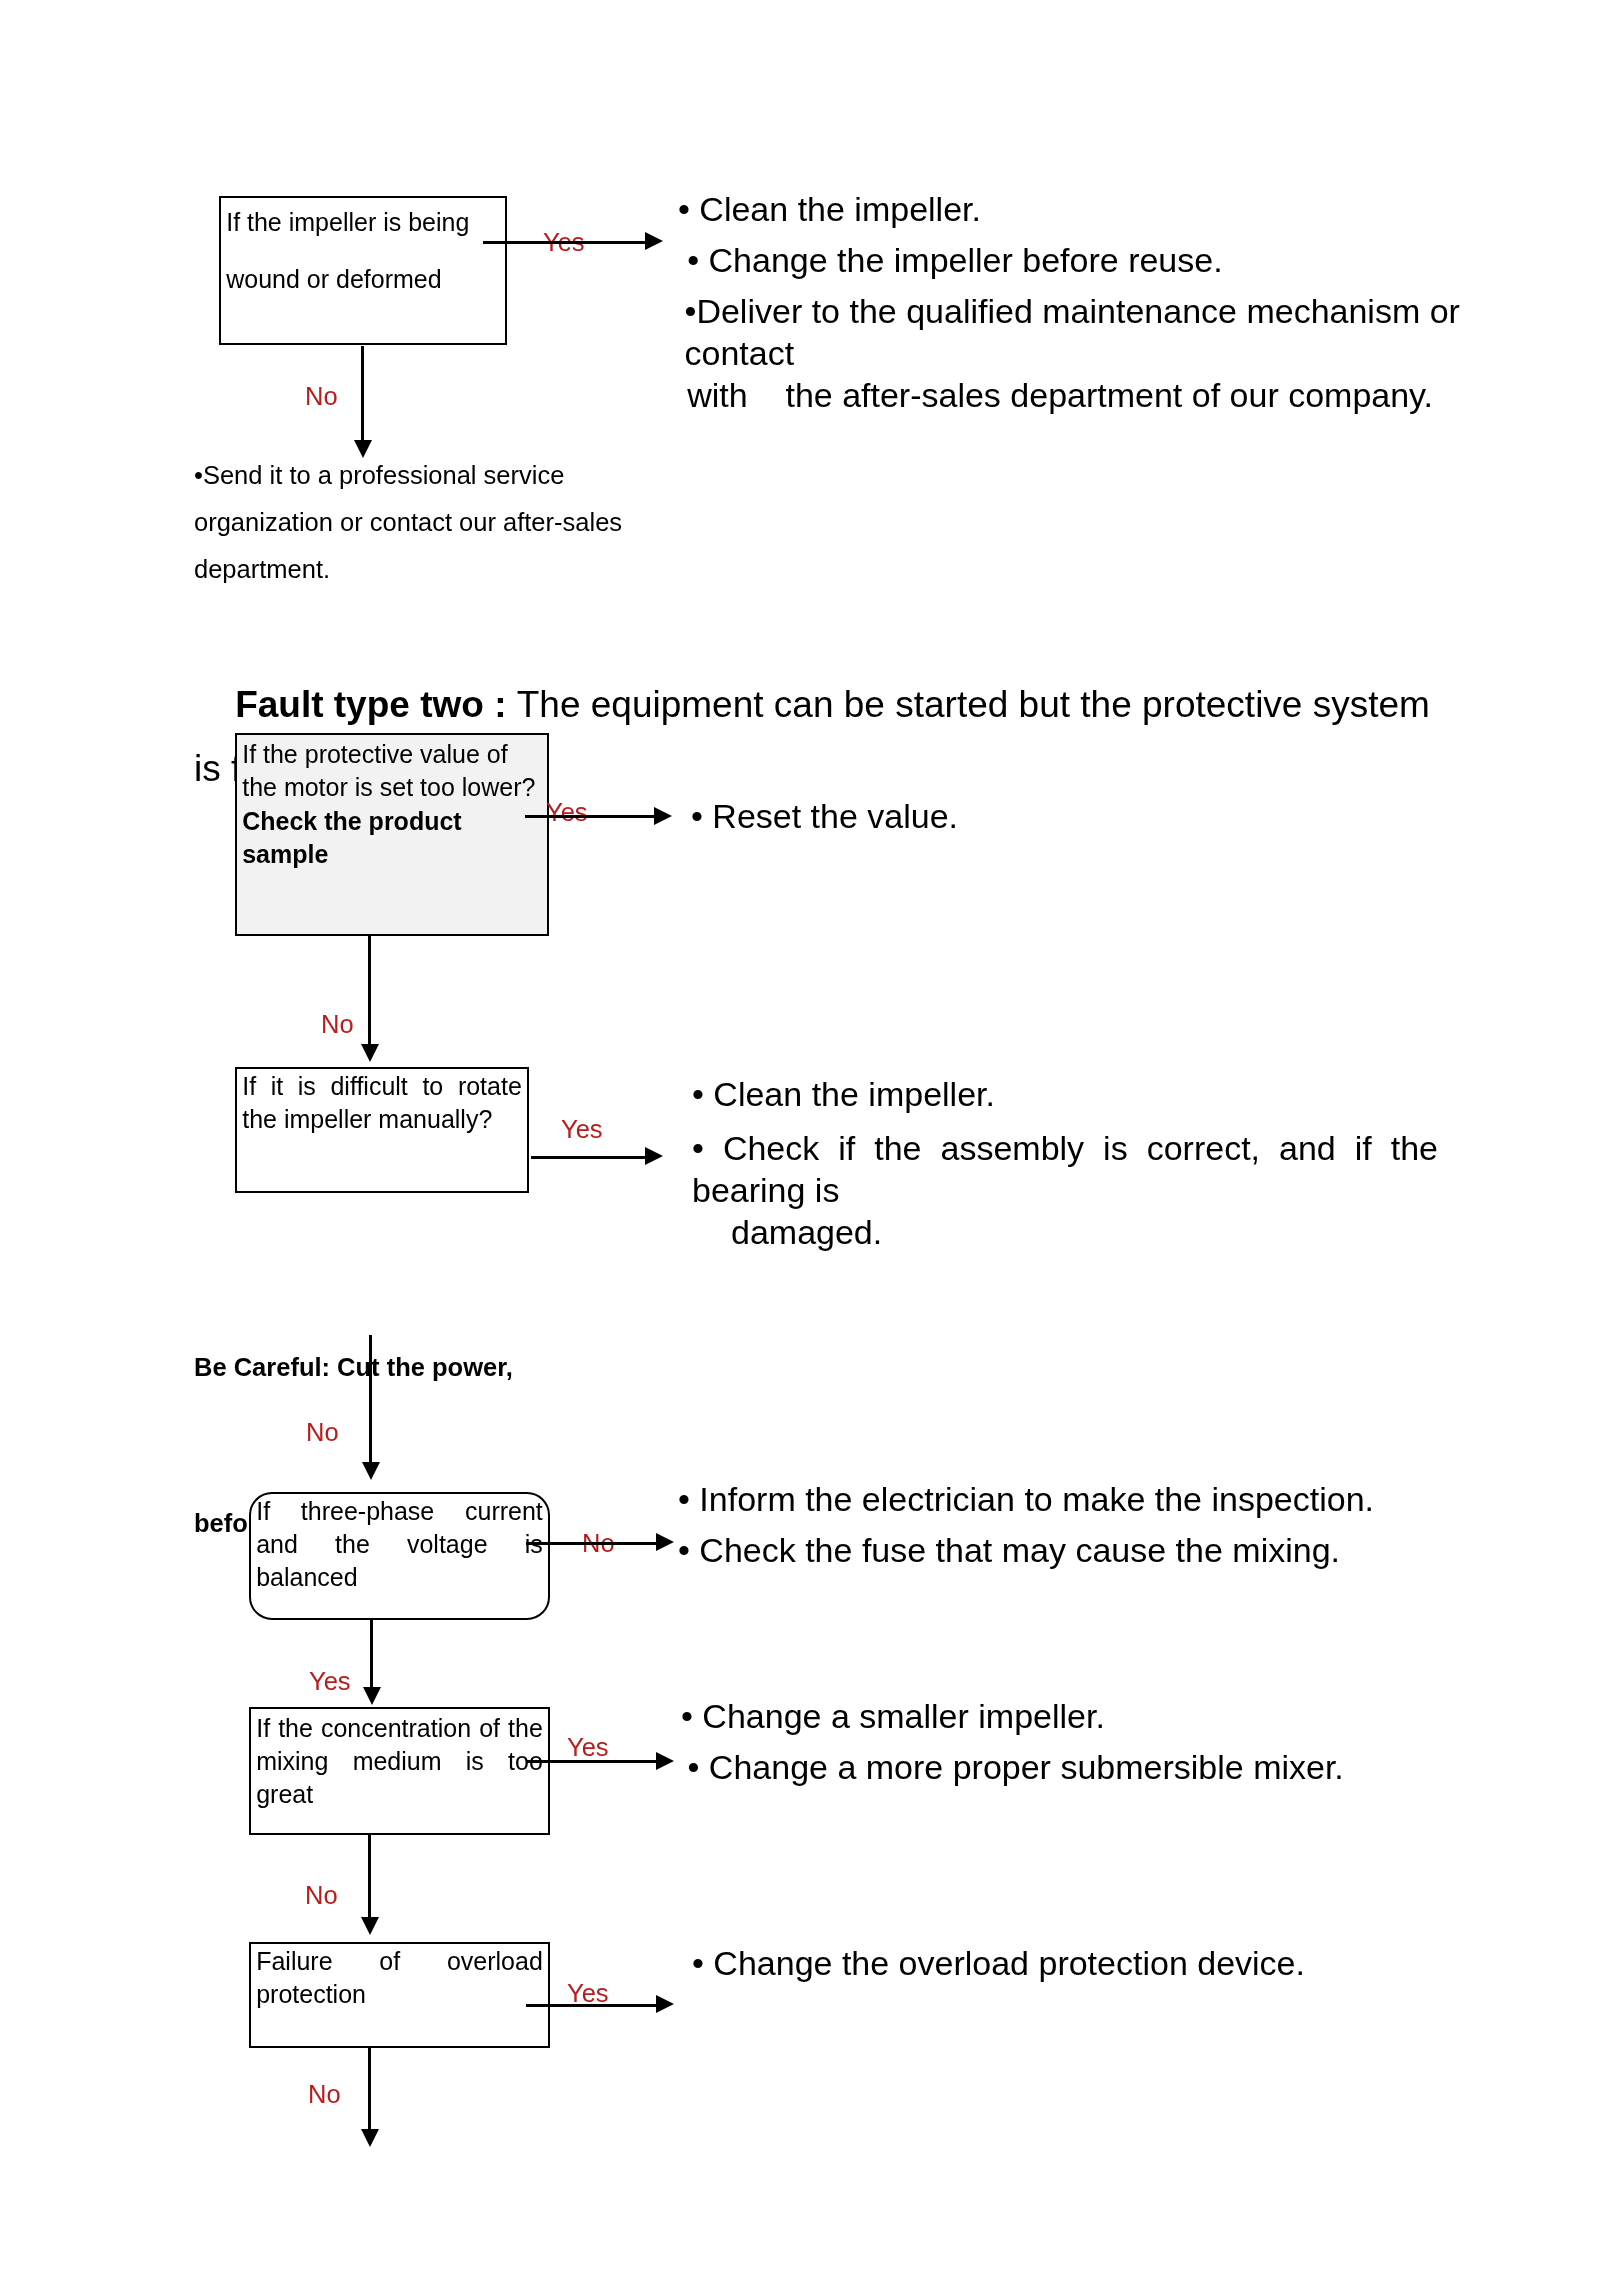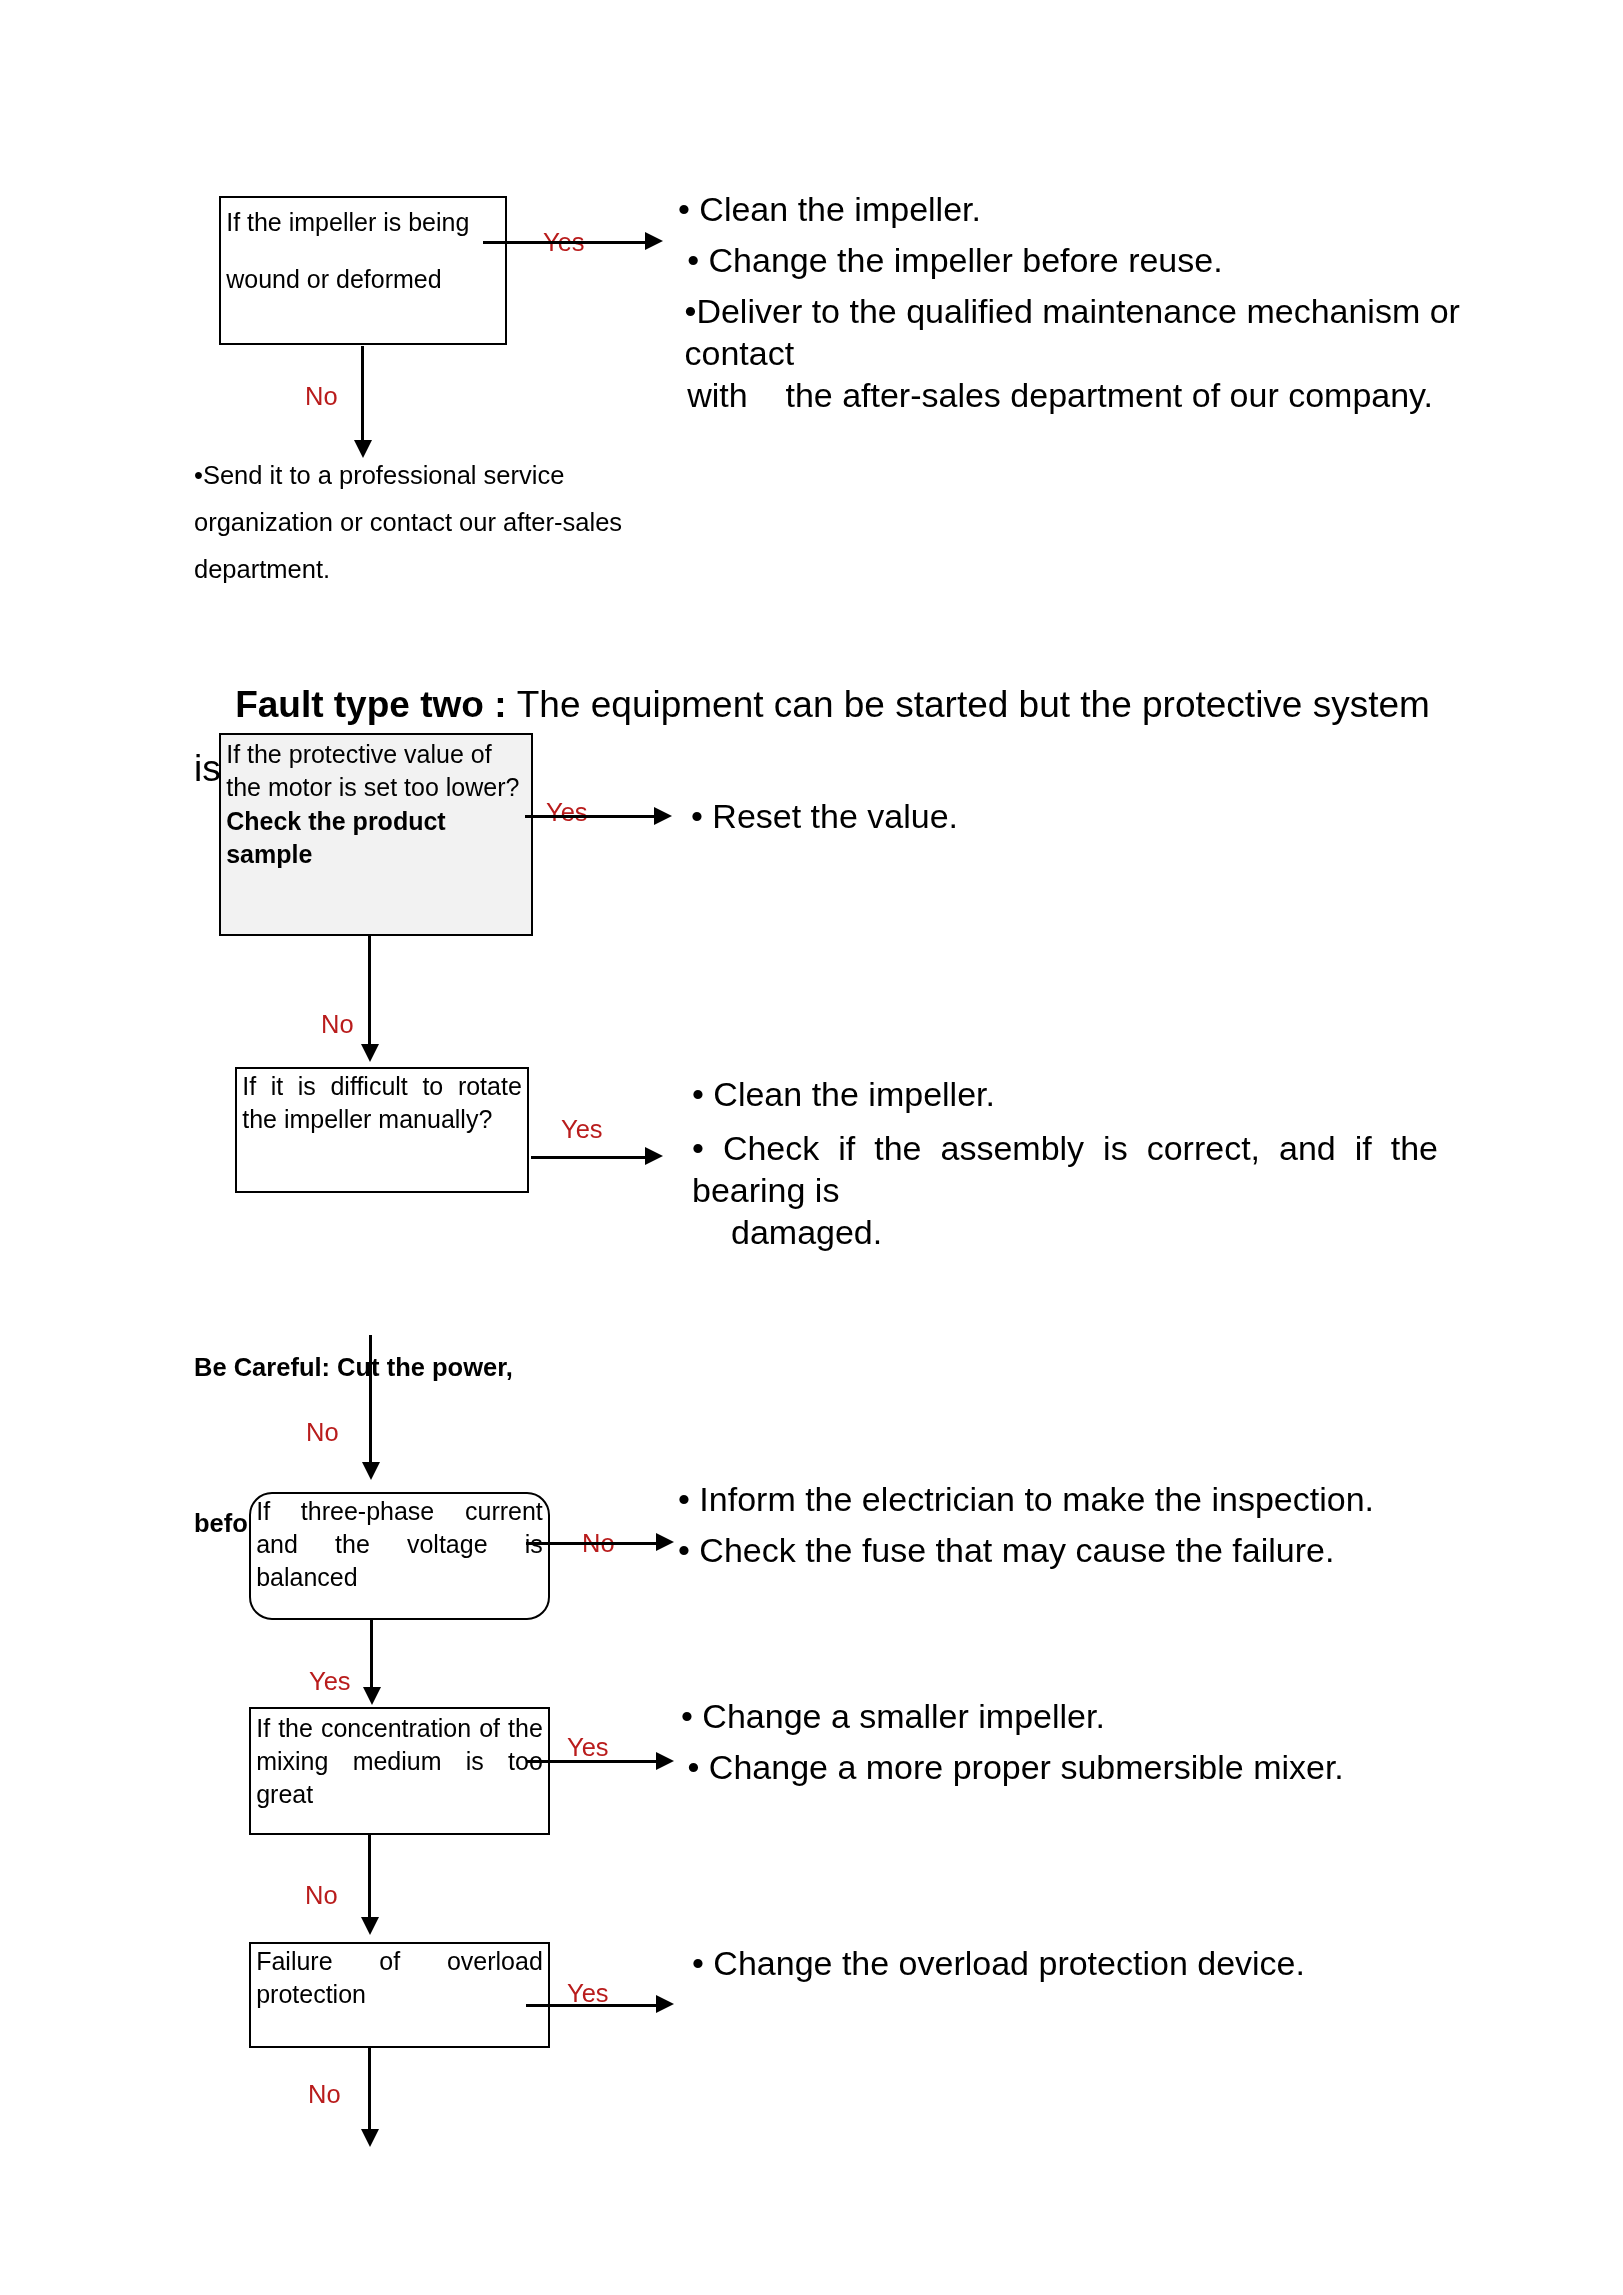--- a/index.html
+++ b/index.html
@@ -122,21 +122,21 @@
   <div class="label" style="left:305px; top:350px;">No</div>
   <div class="vline" style="left:361px; top:346px; height:98px;"></div>
   <div class="arrow-down" style="left:354px; top:440px;"></div>
 
   <div class="txt" style="position:absolute; left:194px; top:452px; width:497px; line-height:47px;">•Send it to a professional service organization or contact our after-sales department.</div>
 
   <div class="heading" style="left:194px; top:609px; width:1243px;">
     <span class="hd-strong">Fault type two : </span><span>The equipment can be started but the protective system is failed</span>
   </div>
 
-  <div class="box shaded" style="left:195px; top:733px; width:314px; height:203px;">
+  <div class="box shaded" style="left:211px; top:733px; width:314px; height:203px;">
     <div class="box-text" style="padding-top:2.6px; line-height:33px;">If the protective value of the motor is set too lower?</div>
     <div class="box-text bold" style="padding-top:1.3px; line-height:33px;">Check the product sample</div>
   </div>
 
   <div class="label" style="left:546px; top:766px;">Yes</div>
   <div class="hline" style="left:525px; top:815px; width:131px;"></div>
   <div class="arrow-right" style="left:654px; top:807px;"></div>
 
   <div class="bullets" style="left:691px; top:795px; width:720px;">
     <div class="bullet-line">• Reset the value.</div>
@@ -172,21 +172,21 @@
   <div class="box" style="left:225px; top:1492px; width:301px; height:128px;border-radius:23px;">
     <div class="box-text just" style="padding-top:1.3px; line-height:33px;">If three-phase current and the voltage is balanced</div>
   </div>
 
   <div class="label" style="left:582px; top:1497px;">No</div>
   <div class="hline" style="left:526px; top:1542px; width:131px;"></div>
   <div class="arrow-right" style="left:656px; top:1533px;"></div>
 
   <div class="bullets" style="left:678px; top:1478px; width:753px;">
     <div class="bullet-line" style="margin-bottom:9.2px;">• Inform the electrician to make the inspection.</div>
-    <div class="bullet-line">• Check the fuse that may cause the failure.</div>
+    <div class="bullet-line">• Check the fuse that may cause the mixing.</div>
   </div>
 
   <div class="label" style="left:309px; top:1635px;">Yes</div>
   <div class="vline" style="left:370px; top:1620px; height:71px;"></div>
   <div class="arrow-down" style="left:363px; top:1687px;"></div>
 
   <div class="box" style="left:225px; top:1707px; width:301px; height:128px;">
     <div class="box-text just" style="padding-top:2.6px; line-height:33px;">If the concentration of the mixing medium is too great</div>
   </div>
 

